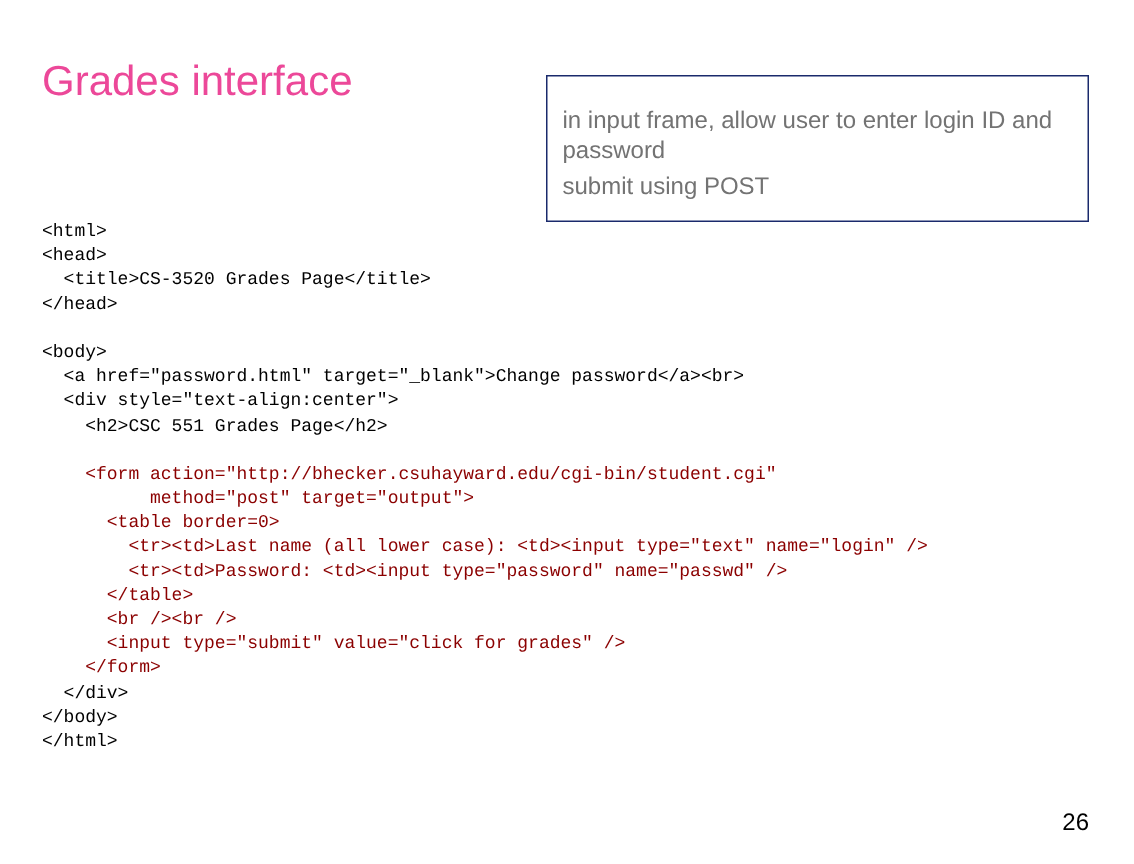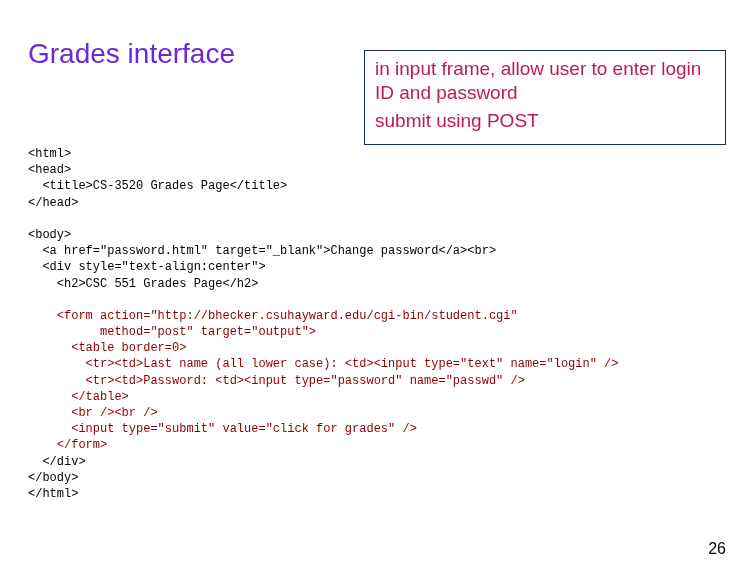--- a/index.html
+++ b/index.html
@@ -10,31 +10,31 @@
     background: #ffffff;
     font-family: Arial, Helvetica, sans-serif;
     position: relative;
     overflow: hidden;
   }
   .title {
     position: absolute;
     top: 38px;
     left: 28px;
     font-size: 28px;
-    color: #6d28d9;
+    color: #ec4899;
   }
   .callout-box {
     position: absolute;
     right: 30px;
     top: 50px;
     width: 340px;
     border: 1.5px solid #1a2a6c;
-    padding: 6px 10px 8px 10px;
-    font-size: 19px;
-    color: #be185d;
+    padding: 20px 10px 8px 10px;
+    font-size: 16px;
+    color: #737373;
     line-height: 1.25;
   }
   .callout-box p {
     margin: 0 0 4px 0;
   }
   .code-block {
     position: absolute;
     top: 146px;
     left: 28px;
     font-family: "Courier New", monospace;

